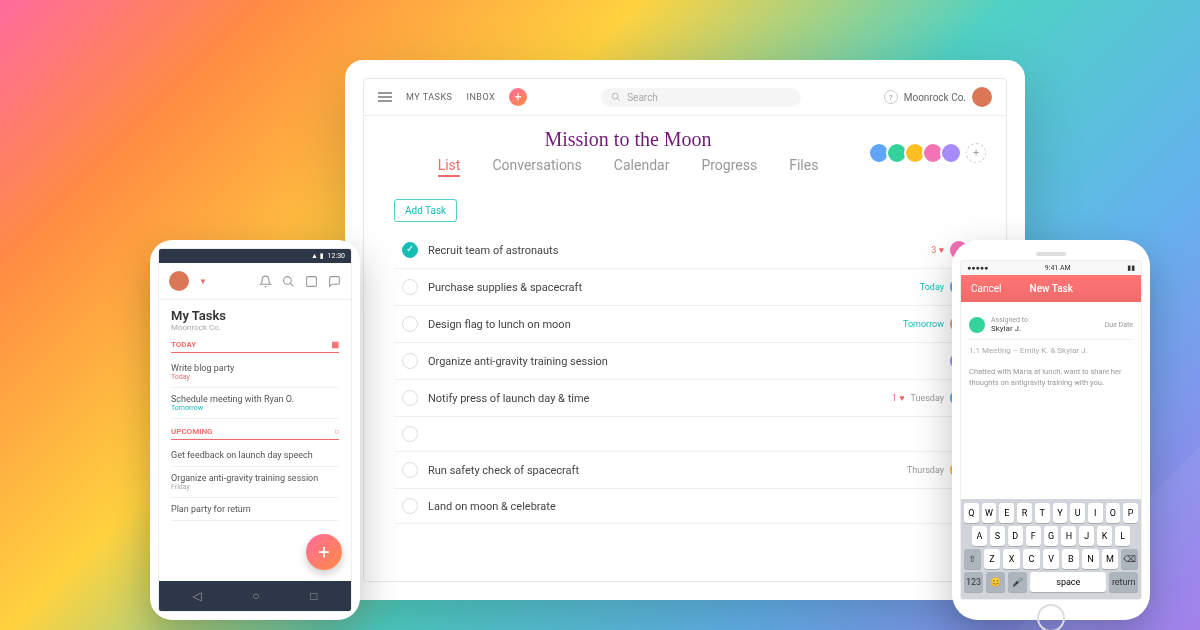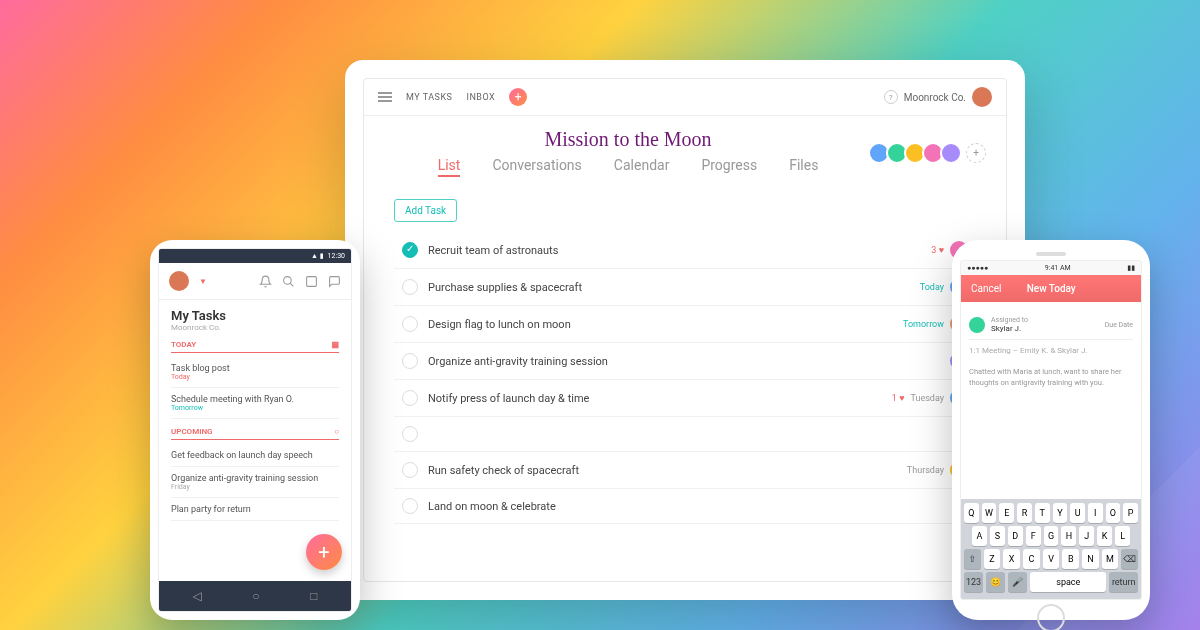--- a/index.html
+++ b/index.html
@@ -89,20 +89,27 @@
 <div class="d-screen">
   <div class="d-top">
     <div class="hamburger">
           <span></span>
           <span></span>
           <span></span>
         </div>
     <span class="nav-item">MY TASKS</span>
     <span class="nav-item">INBOX</span>
     <div class="plus-btn">+</div>
+    <div class="search">
+      <svg viewBox="0 0 24 24" fill="none" stroke="#aaa" stroke-width="2">
+            <circle cx="10" cy="10" r="7"></circle>
+            <path d="m21 21-6-6"></path>
+          </svg>
+      <span>Search</span>
+    </div>
     <div class="workspace">
       <span class="help-ic">?</span>
       <span>Moonrock Co.</span>
       <div class="avatar"></div>
     </div>
   </div>
   <div class="d-header">
     <div class="d-title-wrap">
       <div class="d-title">Mission to the Moon</div>
       <div class="d-tabs" id="d-tabs">
@@ -223,21 +230,21 @@
   </div>
   <div class="a-body">
     <div class="a-title">My Tasks</div>
     <div class="a-sub">Moonrock Co.</div>
     <div id="a-sections">
           <div class="a-section">
             <span>TODAY</span>
             <span style="color:#f06a6a">▦</span>
           </div>
           <div class="a-task">
-            <div>Task blog post</div>
+            <div>Write blog party</div>
             <div class="a-due" style="color:#f06a6a">Today</div>
           </div>
           <div class="a-task">
             <div>Schedule meeting with Ryan O.</div>
             <div class="a-due" style="color:#14beb5">Tomorrow</div>
           </div>
           <div class="a-section">
             <span>UPCOMING</span>
             <span style="color:#f06a6a">○</span>
           </div>
@@ -265,21 +272,21 @@
 <div class="iphone">
 <div class="i-speaker"></div>
 <div class="i-screen">
   <div class="i-status">
         <span>●●●●●</span>
         <span>9:41 AM</span>
         <span>▮▮</span>
       </div>
   <div class="i-top">
     <span>Cancel</span>
-    <span class="i-top-title">New Today</span>
+    <span class="i-top-title">New Task</span>
     <span style="width:30px"></span>
   </div>
   <div class="i-body">
     <div class="i-assign">
       <div class="i-assign-av"></div>
       <div>
         <div>Assigned to</div>
         <div style="color:#333;font-size:8px">Skylar J.</div>
       </div>
       <span style="margin-left:auto">Due Date</span>

